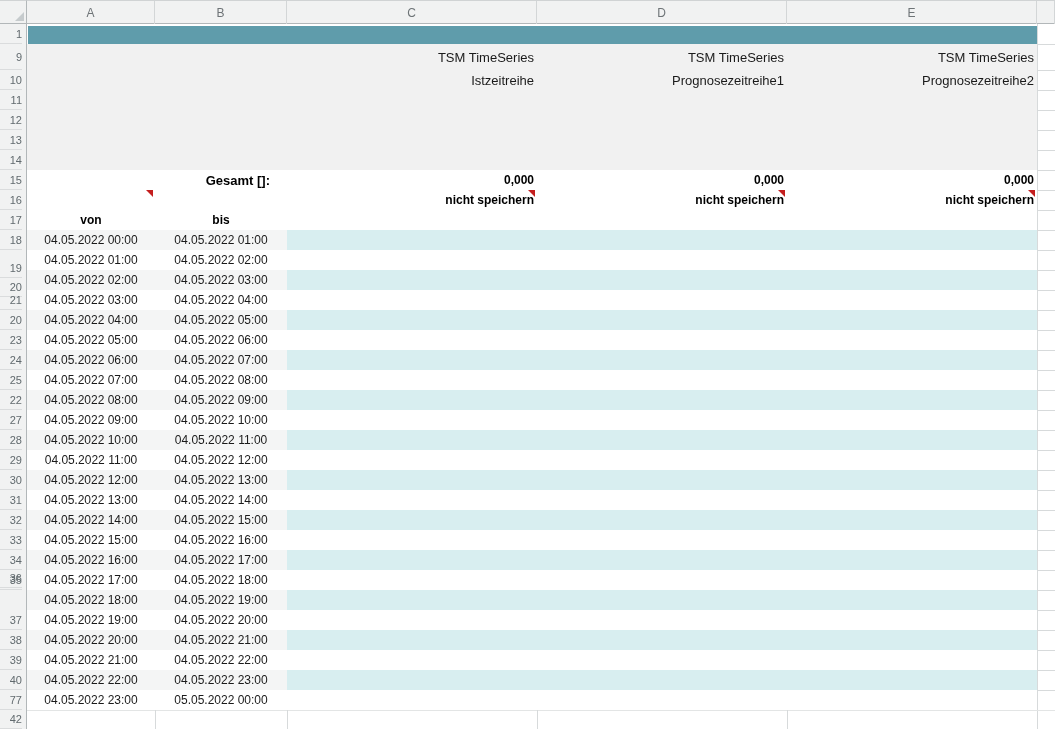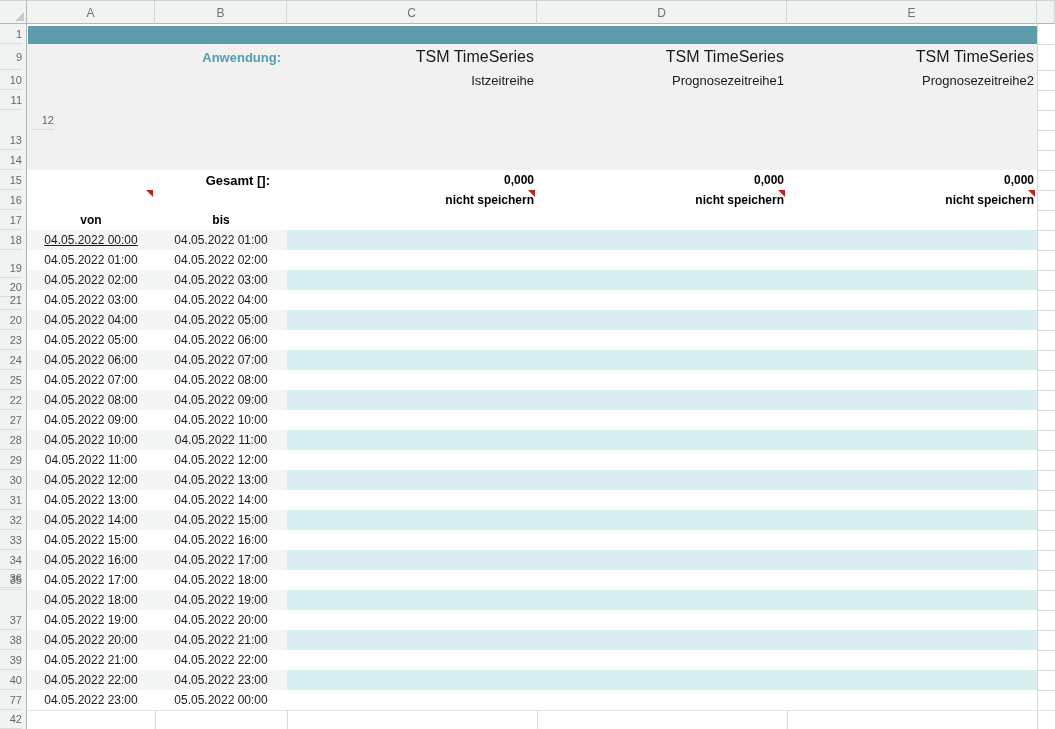--- a/index.html
+++ b/index.html
@@ -39,21 +39,21 @@
   .cell{
     position:absolute;display:flex;align-items:center;font-size:12px;color:#1a1a1a;
     box-sizing:border-box;white-space:nowrap;
   }
   .right{justify-content:flex-end;padding-right:3px;}
   .center{justify-content:center;}
   .bold{font-weight:bold;color:#000;}
   .band{position:absolute;left:28px;top:26px;width:1009px;height:18px;background:var(--accent);}
   .grayblock{position:absolute;left:27px;top:44px;width:1010px;height:126px;background:#f1f1f1;}
   .cell-b9{left:155px;top:44px;width:129px;height:26px;font-size:13px;color:var(--accent-text);}
-  .hdr-app{top:44px;height:26px;font-size:16px;}
+  .hdr-app{top:44px;height:26px;font-size:13px;}
   .hdr-name{top:70px;height:20px;font-size:13px;}
   .cell-b15{left:155px;top:170px;width:118px;height:20px;font-size:13px;}
   .row15{top:170px;height:20px;}
   .row16{top:190px;height:20px;}
   .cell-a17{left:27px;top:210px;width:128px;height:20px;}
   .cell-b17{left:155px;top:210px;width:132px;height:20px;}
   .comment-tri{
     position:absolute;width:7px;height:7px;background:var(--comment-red);
     clip-path:polygon(100% 0,0 0,100% 100%);z-index:4;
   }
@@ -63,21 +63,20 @@
   .gridline-soft{position:absolute;background:#e3e5e5;}
 </style>
 </head>
 <body>
 
 <div id="sheet" style="--accent: #5F9CAB; --accent-text: #529EB1; --stripe: #D8EEF0; --comment-red: #C41E1E;">
 
   <div class="band"></div>
   <div class="grayblock"></div>
 
-  <div class="cell right bold cell-b9">Anwendung:</div>
 
   <div class="cell right bold cell-b15">Gesamt []:</div>
 
   <div class="comment-tri" style="left:146px;top:190px;"></div>
 
   <div class="cell center bold cell-a17">von</div>
   <div class="cell center bold cell-b17">bis</div>
 
   <div id="grid">
       <div class="cell right hdr-app" style="left: 287px; width: 250px;">TSM TimeSeries</div>
@@ -90,21 +89,21 @@
       <div class="cell right bold row15" style="left: 537px; width: 250px;">0,000</div>
       <div class="cell right bold row16" style="left: 537px; width: 250px;">nicht speichern</div>
       <div class="comment-tri" style="left: 778px; top: 190px;"></div>
       <div class="cell right hdr-app" style="left: 787px; width: 250px;">TSM TimeSeries</div>
       <div class="cell right hdr-name" style="left: 787px; width: 250px;">Prognosezeitreihe2</div>
       <div class="cell right bold row15" style="left: 787px; width: 250px;">0,000</div>
       <div class="cell right bold row16" style="left: 787px; width: 250px;">nicht speichern</div>
       <div class="comment-tri" style="left: 1028px; top: 190px;"></div>
       <div class="abtint" style="top: 230px;"></div>
       <div class="stripe" style="top: 230px;"></div>
-      <div class="cell center" style="left: 27px; width: 128px; top: 230px; height: 20px; text-decoration: underline;">04.05.2022 00:00</div>
+      <div class="cell center" style="left: 27px; width: 128px; top: 230px; height: 20px;">04.05.2022 00:00</div>
       <div class="cell center" style="left: 155px; width: 132px; top: 230px; height: 20px;">04.05.2022 01:00</div>
       <div class="cell center" style="left: 27px; width: 128px; top: 250px; height: 20px;">04.05.2022 01:00</div>
       <div class="cell center" style="left: 155px; width: 132px; top: 250px; height: 20px;">04.05.2022 02:00</div>
       <div class="abtint" style="top: 270px;"></div>
       <div class="stripe" style="top: 270px;"></div>
       <div class="cell center" style="left: 27px; width: 128px; top: 270px; height: 20px;">04.05.2022 02:00</div>
       <div class="cell center" style="left: 155px; width: 132px; top: 270px; height: 20px;">04.05.2022 03:00</div>
       <div class="cell center" style="left: 27px; width: 128px; top: 290px; height: 20px;">04.05.2022 03:00</div>
       <div class="cell center" style="left: 155px; width: 132px; top: 290px; height: 20px;">04.05.2022 04:00</div>
       <div class="abtint" style="top: 310px;"></div>
@@ -215,21 +214,21 @@
       <div class="colheader" style="left: 287px; width: 250px;">C</div>
       <div class="colheader" style="left: 537px; width: 250px;">D</div>
       <div class="colheader" style="left: 787px; width: 250px;">E</div>
       <div class="colheader" style="left: 1037px; width: 18px;"></div>
     </div>
   <div id="gutter">
       <div class="rownum" style="top: 0px; height: 20px;">1</div>
       <div class="rownum" style="top: 20px; height: 26px;">9</div>
       <div class="rownum" style="top: 46px; height: 20px;">10</div>
       <div class="rownum" style="top: 66px; height: 20px;">11</div>
-      <div class="rownum" style="top: 86px; height: 20px; margin-left: 32px;">12</div>
+      <div class="rownum" style="top: 86px; height: 20px;">12</div>
       <div class="rownum" style="top: 106px; height: 20px;">13</div>
       <div class="rownum" style="top: 126px; height: 20px;">14</div>
       <div class="rownum" style="top: 146px; height: 20px;">15</div>
       <div class="rownum" style="top: 166px; height: 20px;">16</div>
       <div class="rownum" style="top: 186px; height: 20px;">17</div>
       <div class="rownum" style="top: 206px; height: 20px;">18</div>
       <div class="rownum" style="top: 234px; height: 20px;">19</div>
       <div class="rownum" style="top: 246px; height: 20px; margin-top: 7px;">20</div>
       <div class="rownum" style="top: 266px; height: 20px;">21</div>
       <div class="rownum" style="top: 286px; height: 20px;">20</div>

